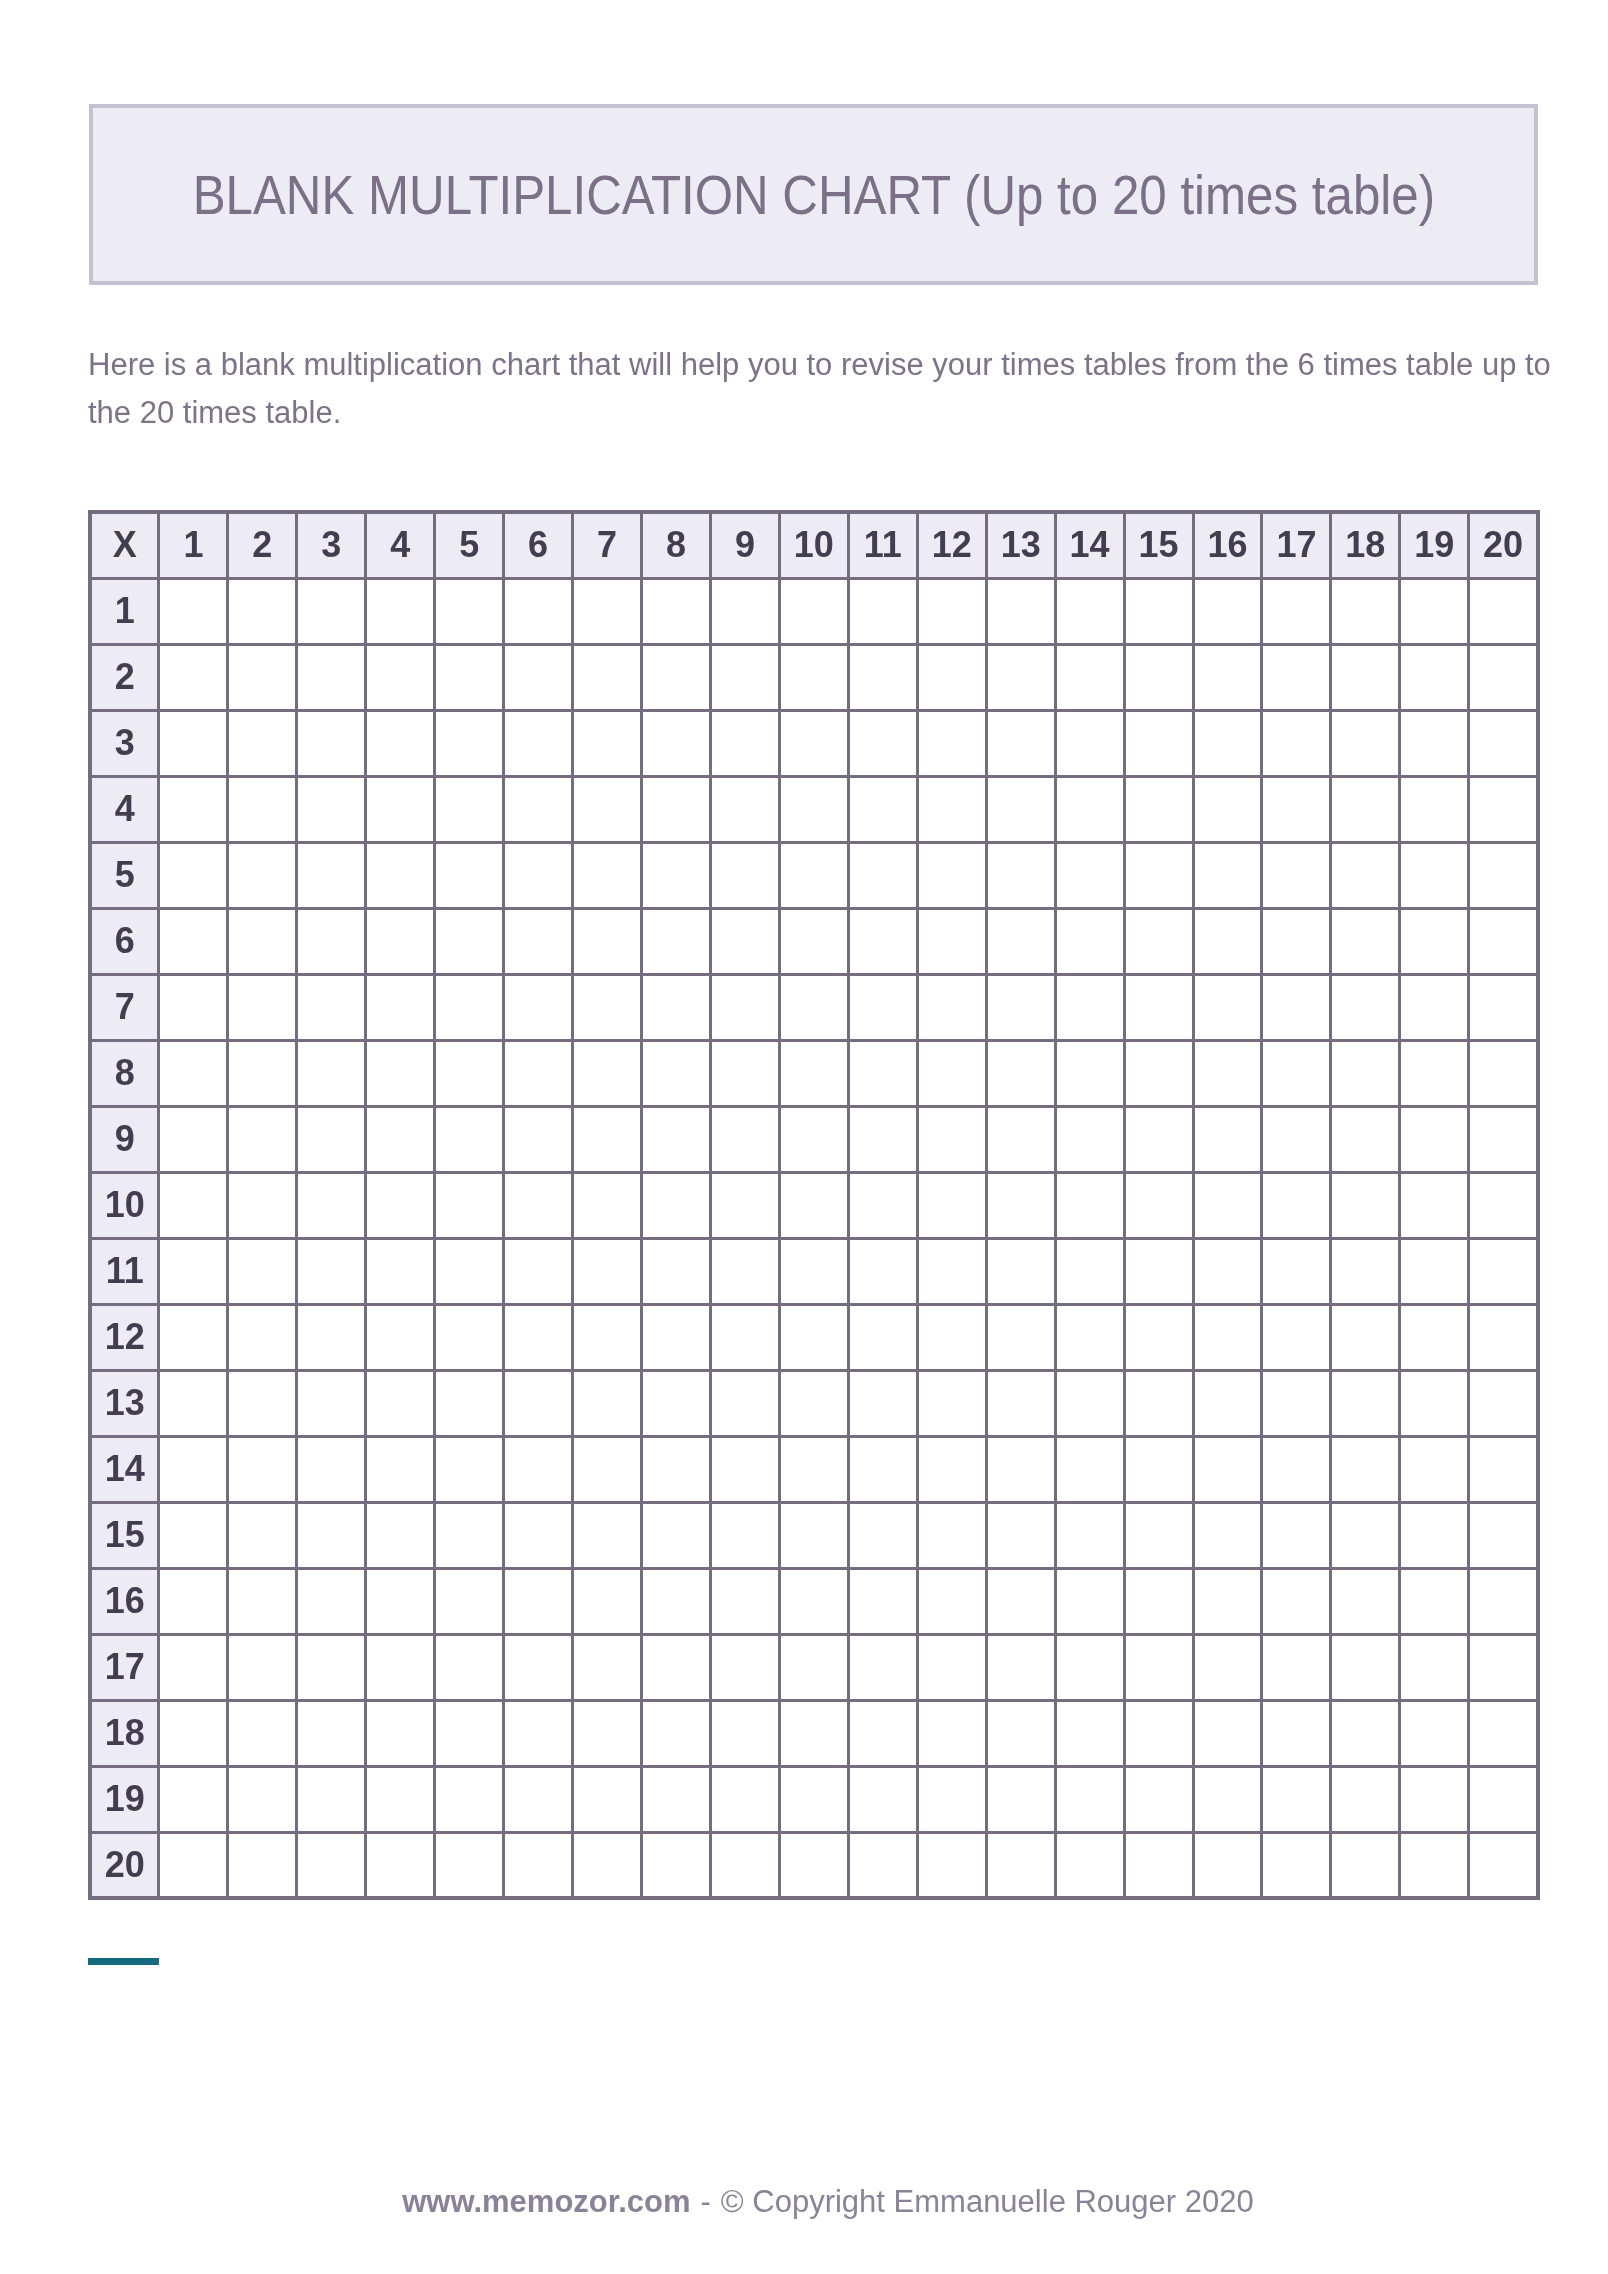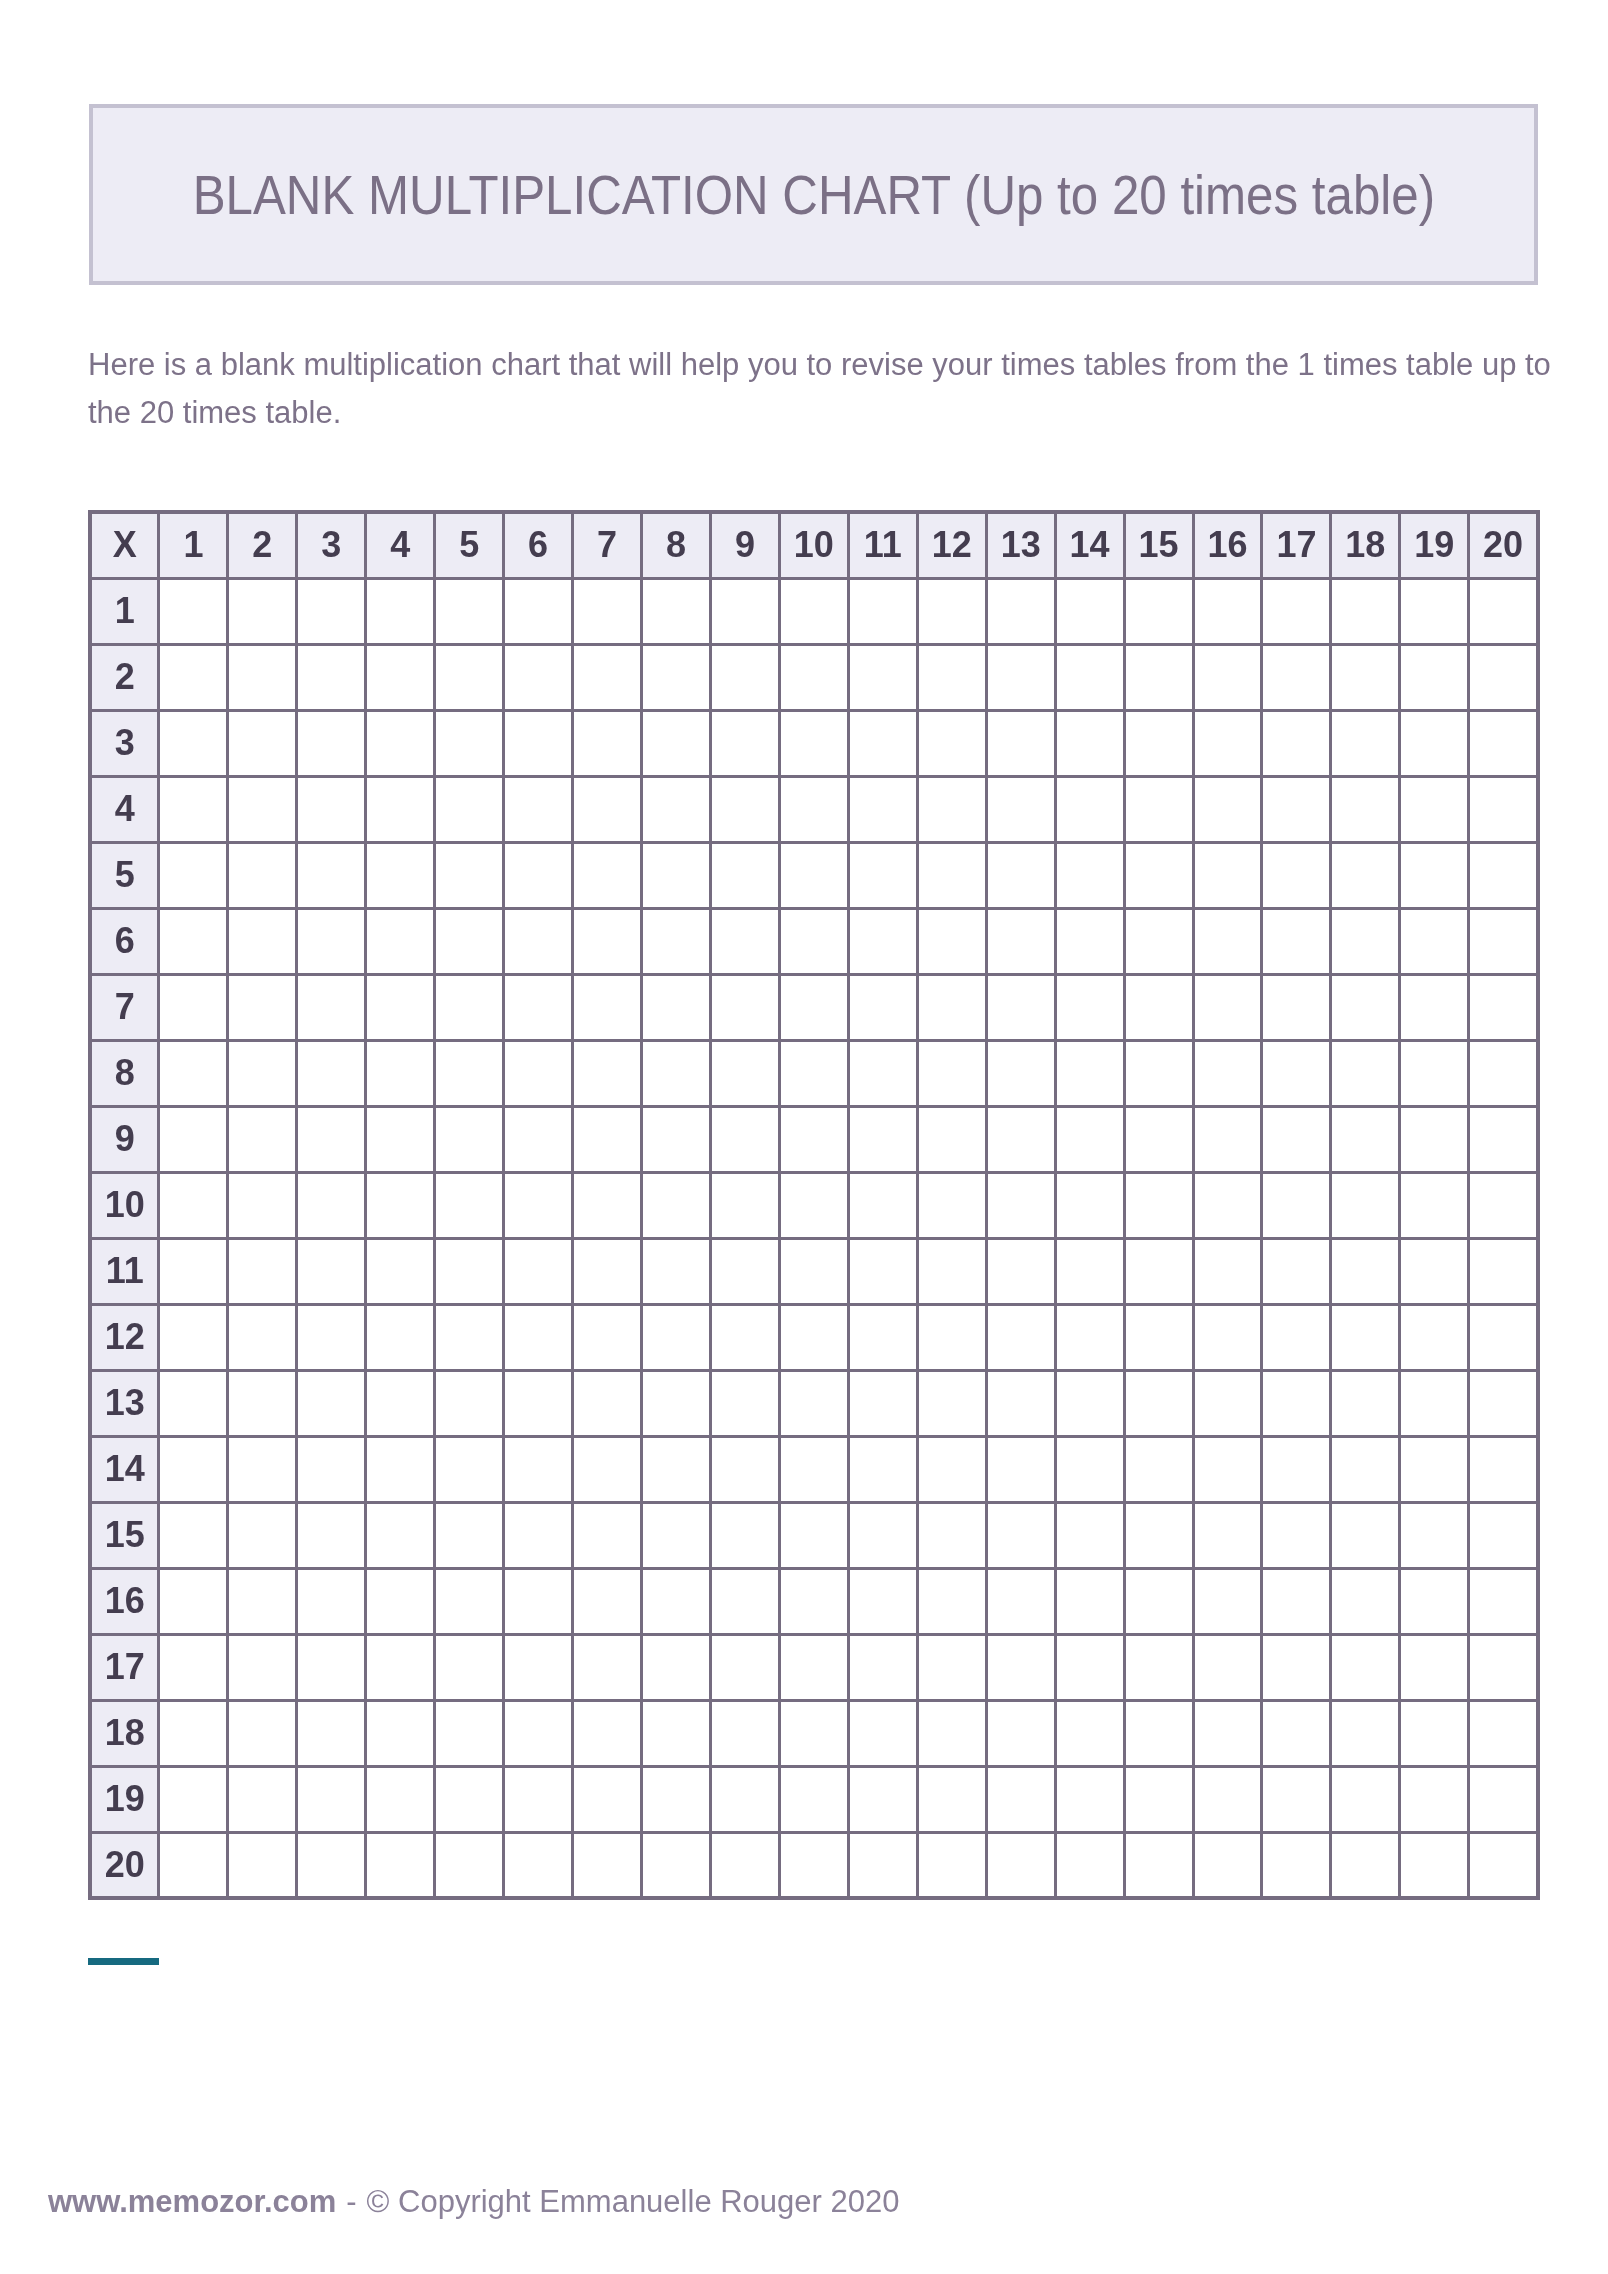--- a/index.html
+++ b/index.html
@@ -84,38 +84,39 @@
     top: 1958px;
     width: 71px;
     height: 7px;
     background: var(--accent);
   }
   .footer {
     position: absolute;
     left: 0;
     top: 2182px;
     width: 100%;
+    text-align: center;
     font-size: 31px;
     line-height: 40px;
     color: var(--footer-color);
     padding-left: 48px;
   }
   .footer .site { font-weight: bold; }
   .footer .sep { margin: 0 10px; }
 </style>
 </head>
 <body>
 
 <div class="page">
 
   <div class="title-box">
     <span class="title-text">BLANK MULTIPLICATION CHART (Up to 20 times table)</span>
   </div>
 
-  <p class="intro">Here is a blank multiplication chart that will help you to revise your times tables from the 1 times table up to the 20 times table.</p>
+  <p class="intro">Here is a blank multiplication chart that will help you to revise your times tables from the 6 times table up to the 20 times table.</p>
 
   <table class="mult" id="mult-table">
       <thead>
         <tr>
           <th>X</th>
           <th>1</th>
           <th>2</th>
           <th>3</th>
           <th>4</th>
           <th>5</th>

